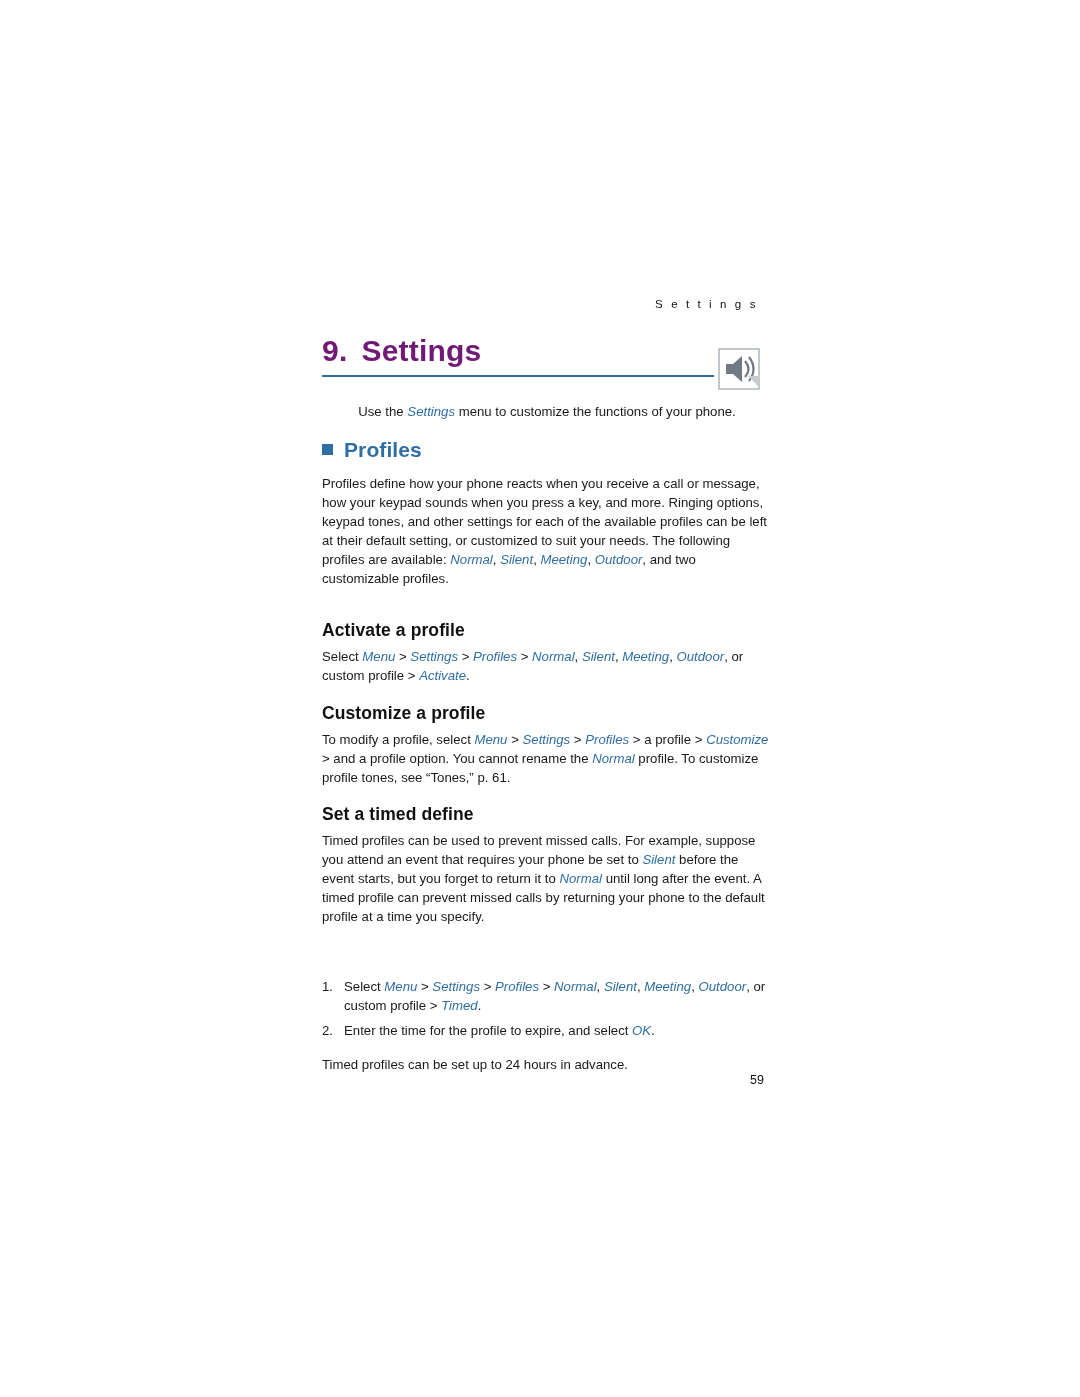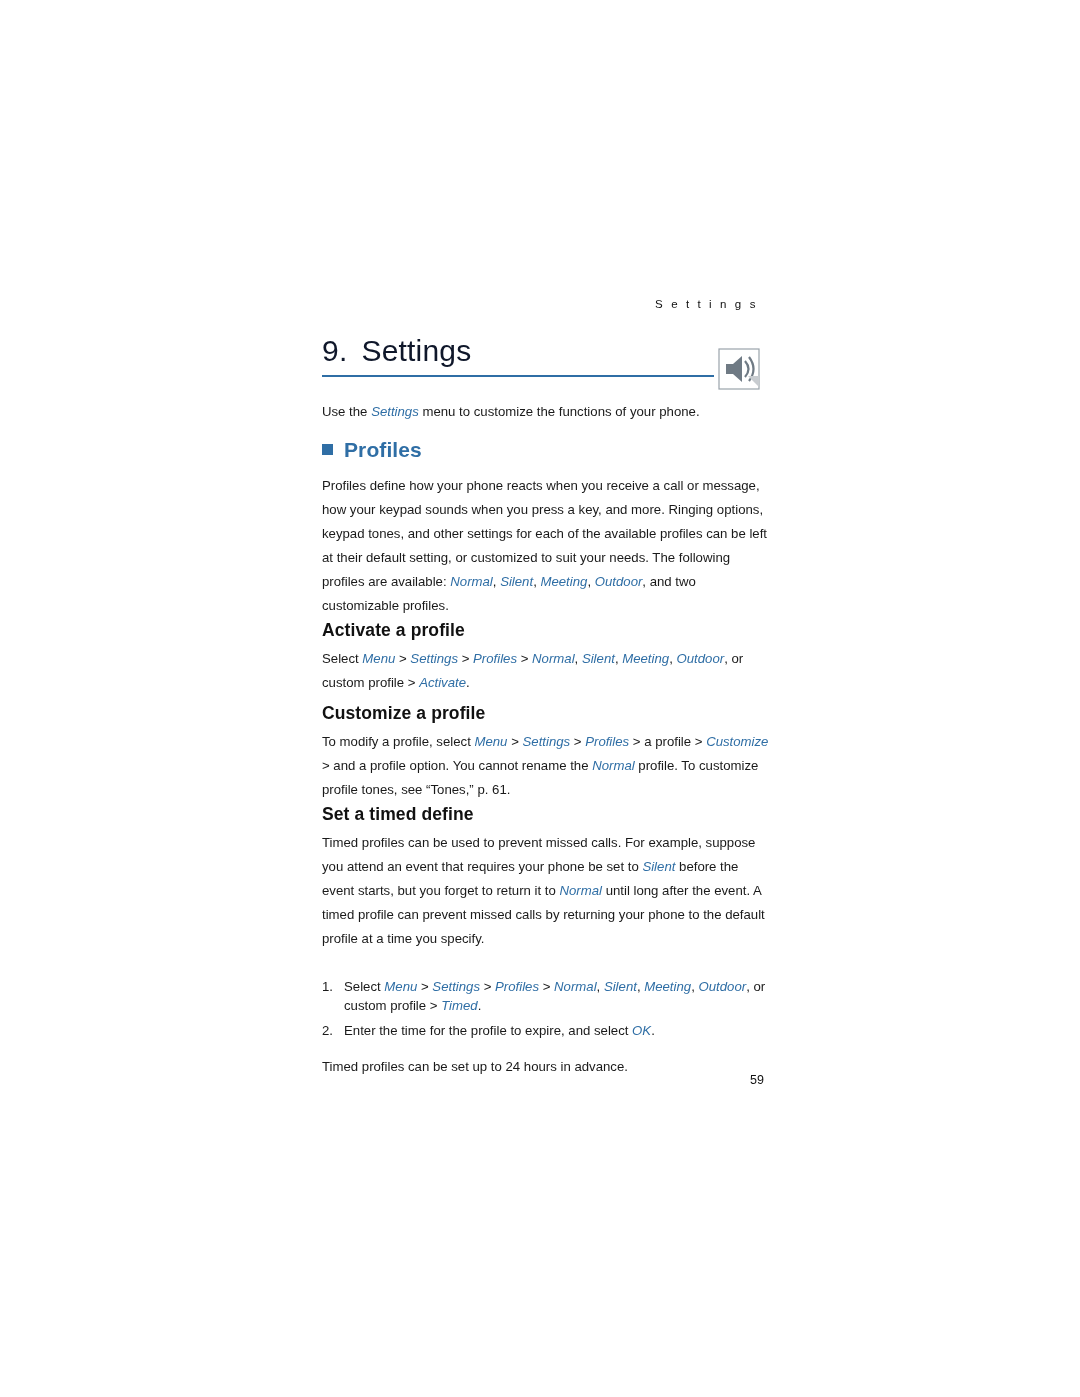--- a/index.html
+++ b/index.html
@@ -32,22 +32,22 @@
   }
   .chapter-row {
     position: absolute;
     left: 322px;
     top: 332px;
     width: 436px;
     height: 52px;
   }
   .chapter-title {
     font-size: 30px;
-    font-weight: normal;
-    color: #0f172a;
+    font-weight: bold;
+    color: #701a75;
     letter-spacing: 0.2px;
     line-height: 38px;
     white-space: nowrap;
   }
   .chapter-num { margin-right: 14px; }
   .rule {
     position: absolute;
     left: 322px;
     top: 375px;
     width: 392px;
@@ -62,20 +62,21 @@
     height: 42px;
   }
   .intro {
     position: absolute;
     left: 322px;
     top: 403px;
     width: 450px;
     font-size: 13.2px;
     line-height: 18px;
     color: #1a1a1a;
+    text-align: center;
   }
   .h2 {
     position: absolute;
     left: 322px;
     font-size: 21px;
     font-weight: bold;
     color: #2f6ea5;
     letter-spacing: 0.1px;
   }
   .h2 .bullet {
@@ -92,21 +93,21 @@
     font-size: 17.5px;
     font-weight: bold;
     color: #111;
     letter-spacing: 0.1px;
   }
   .para {
     position: absolute;
     left: 322px;
     width: 450px;
     font-size: 13.2px;
-    line-height: 24px;
+    line-height: 19px;
     color: #1a1a1a;
     text-align: left;
   }
   .list-item {
     position: absolute;
     left: 322px;
     width: 450px;
     font-size: 13.2px;
     line-height: 18.6px;
   }

